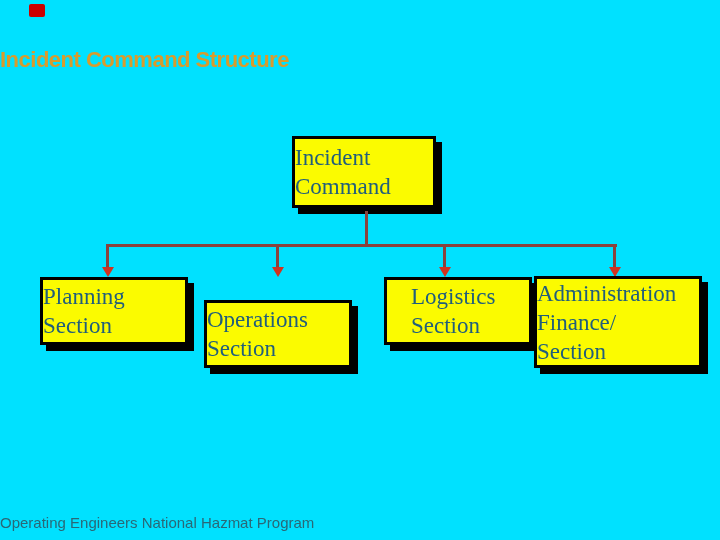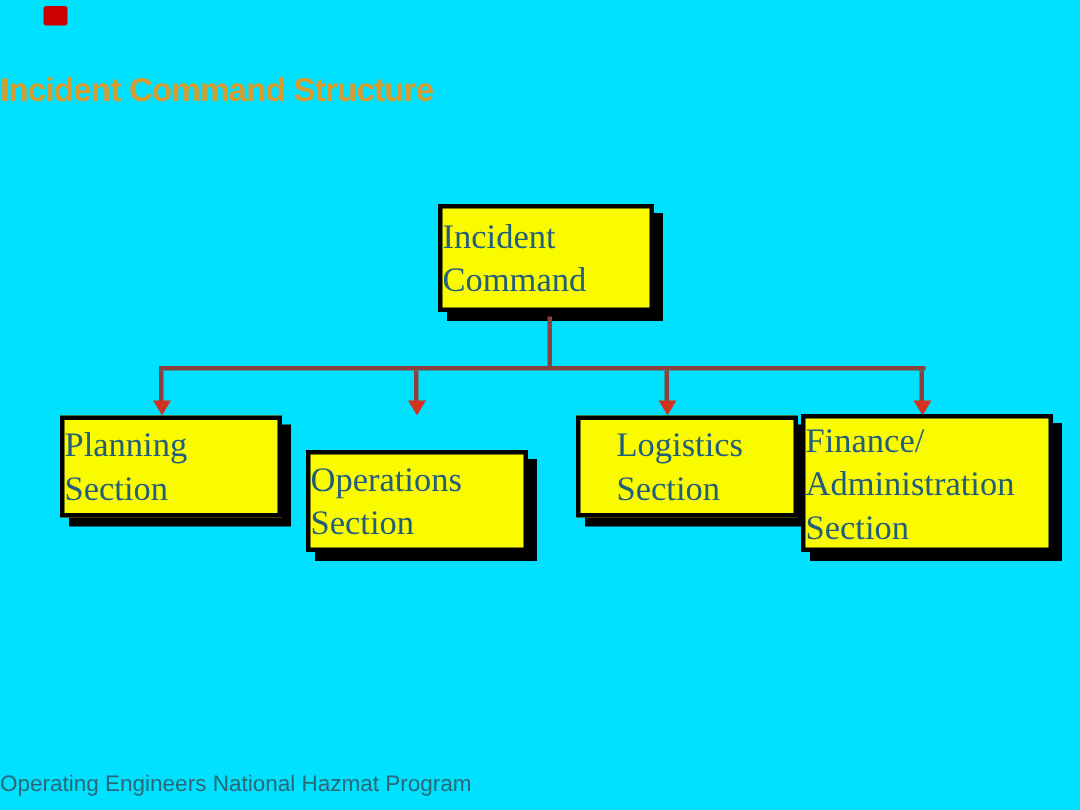--- a/index.html
+++ b/index.html
@@ -117,20 +117,20 @@
     <span>Operations</span>
     <span>Section</span>
   </div>
 
   <div class="obox box-logistics">
     <span>Logistics</span>
     <span>Section</span>
   </div>
 
   <div class="obox box-finance">
+    <span>Administration</span>
     <span>Finance/</span>
-    <span>Administration</span>
     <span>Section</span>
   </div>
 
   <div class="footer">Operating Engineers National Hazmat Program</div>
 
 </div>
 
 </body></html>

